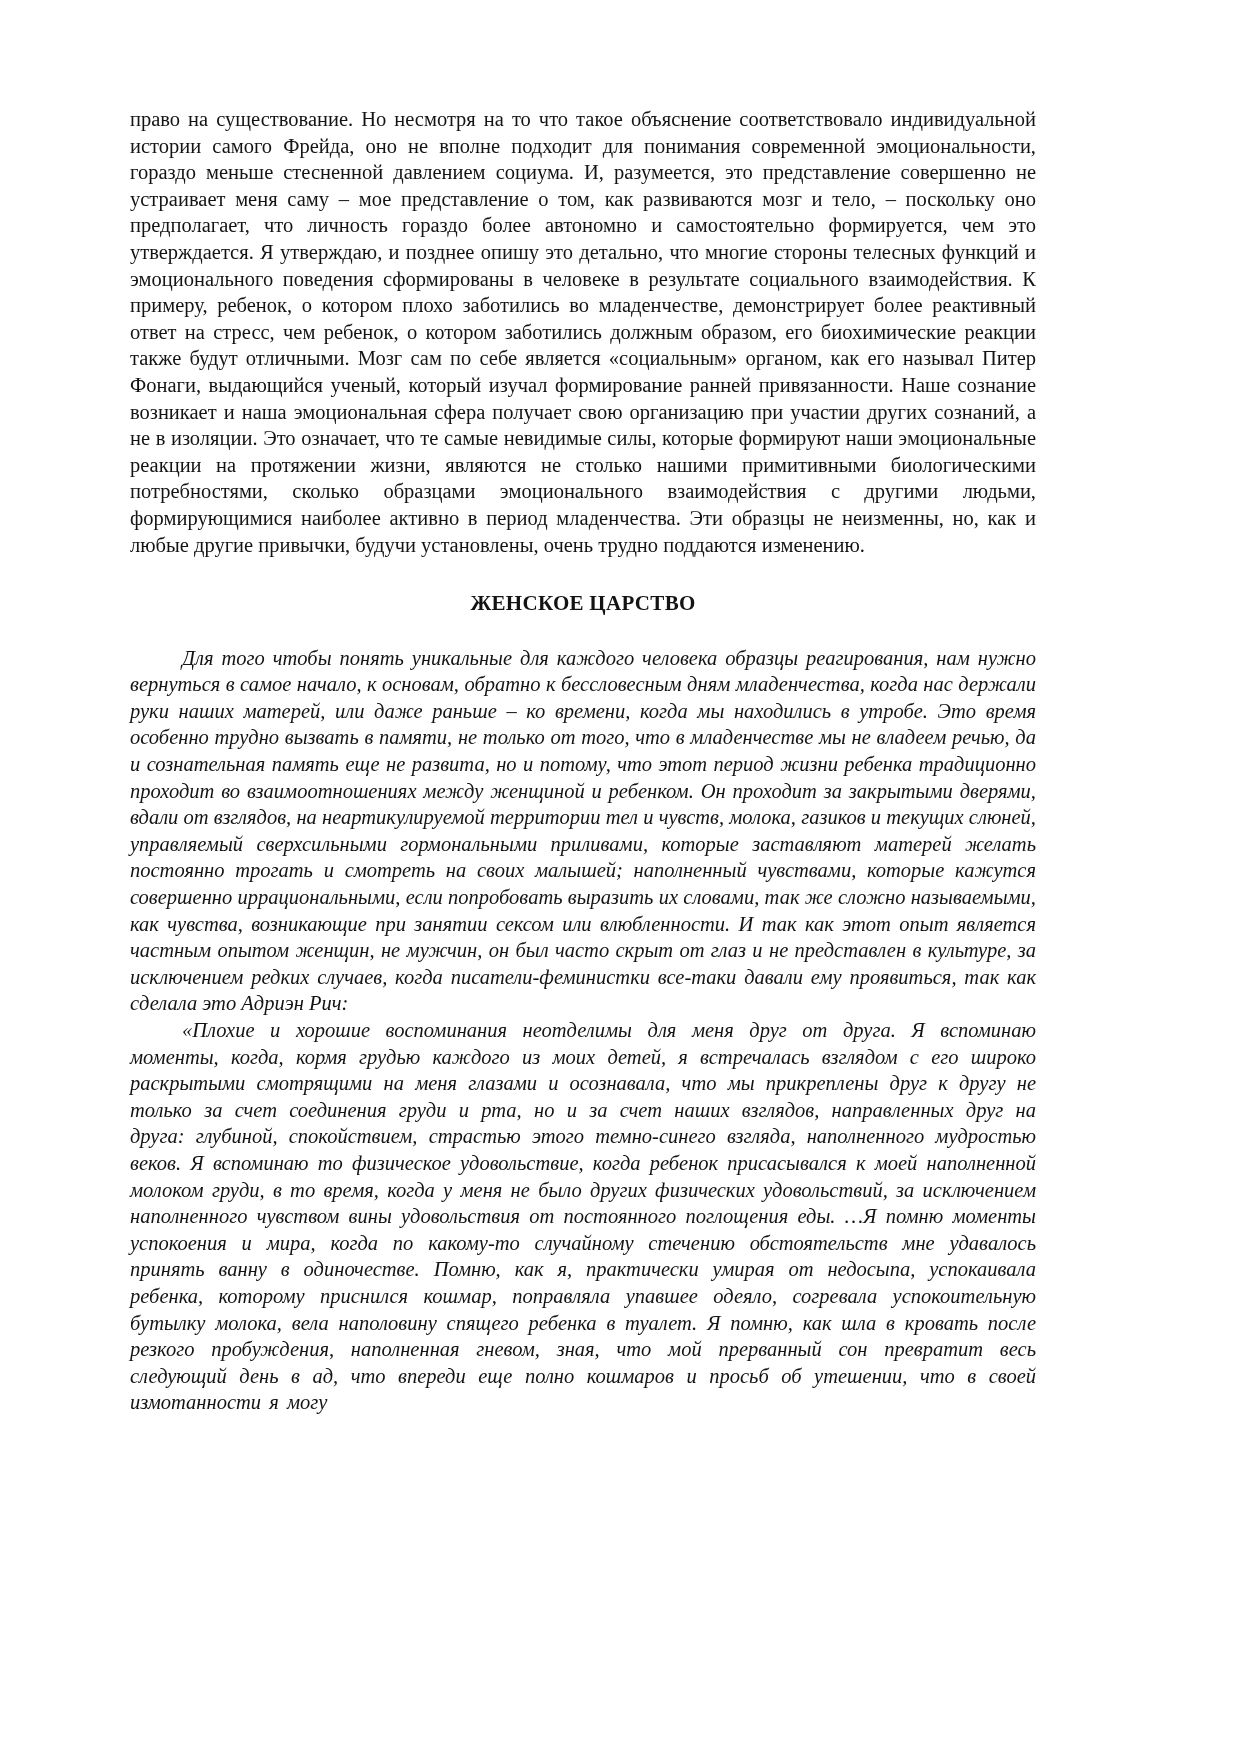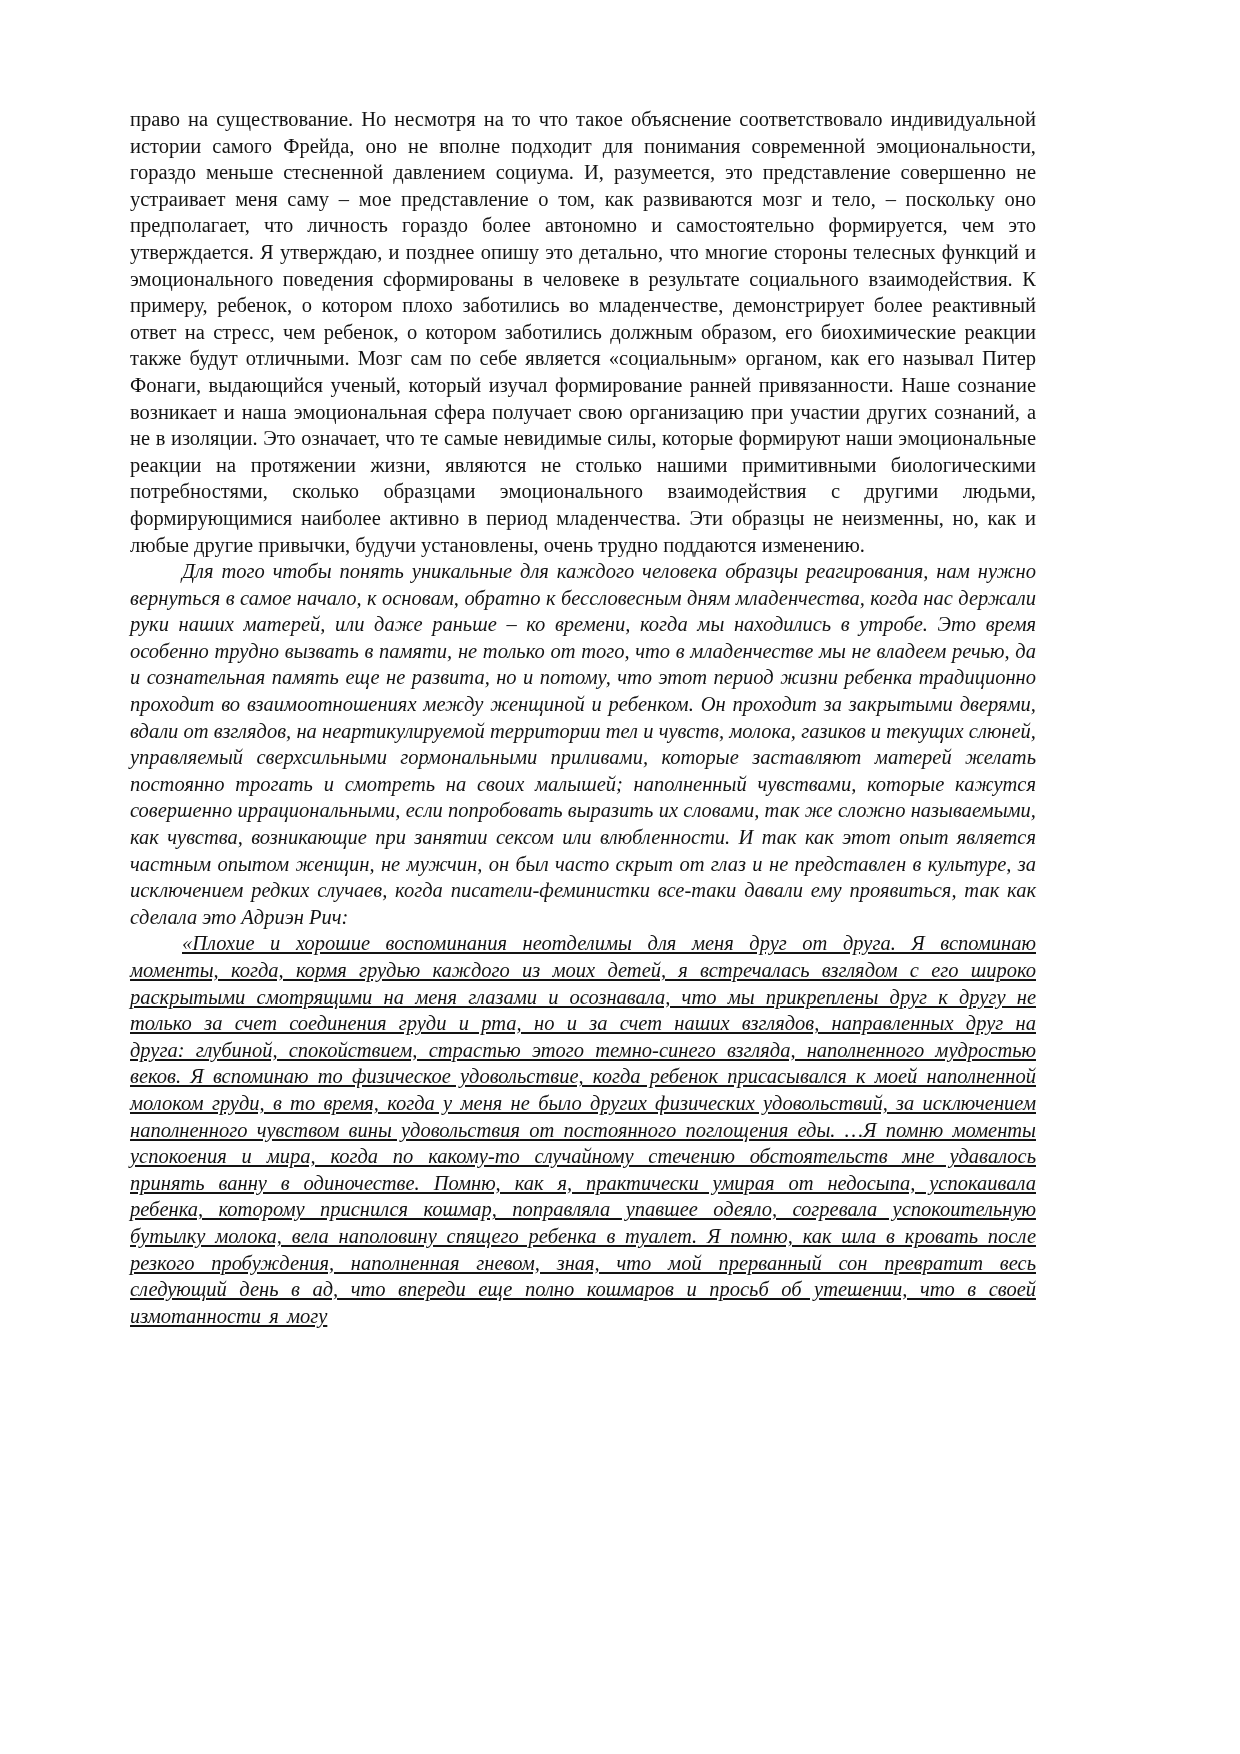--- a/index.html
+++ b/index.html
@@ -37,26 +37,26 @@
     font-size: 21px;
     font-weight: bold;
     text-align: center;
     margin: 32px 0 28px 0;
     letter-spacing: 0.3px;
   }
   .quote {
     font-style: italic;
     text-indent: 52px;
     word-spacing: 3px;
-    text-decoration: underline;
   }
 </style>
 </head>
 <body>
 
 <div class="page">
   <p class="p-body">право на существование. Но несмотря на то что такое объяснение соответствовало индивидуальной истории самого Фрейда, оно не вполне подходит для понимания современной эмоциональности, гораздо меньше стесненной давлением социума. И, разумеется, это представление совершенно не устраивает меня саму – мое представление о том, как развиваются мозг и тело, – поскольку оно предполагает, что личность гораздо более автономно и самостоятельно формируется, чем это утверждается. Я утверждаю, и позднее опишу это детально, что многие стороны телесных функций и эмоционального поведения сформированы в человеке в результате социального взаимодействия. К примеру, ребенок, о котором плохо заботились во младенчестве, демонстрирует более реактивный ответ на стресс, чем ребенок, о котором заботились должным образом, его биохимические реакции также будут отличными. Мозг сам по себе является «социальным» органом, как его называл Питер Фонаги, выдающийся ученый, который изучал формирование ранней привязанности. Наше сознание возникает и наша эмоциональная сфера получает свою организацию при участии других сознаний, а не в изоляции. Это означает, что те самые невидимые силы, которые формируют наши эмоциональные реакции на протяжении жизни, являются не столько нашими примитивными биологическими потребностями, сколько образцами эмоционального взаимодействия с другими людьми, формирующимися наиболее активно в период младенчества. Эти образцы не неизменны, но, как и любые другие привычки, будучи установлены, очень трудно поддаются изменению.</p>
 
+  <h2 class="heading">ЖЕНСКОЕ ЦАРСТВО</h2>
 
   <p class="p-indent">Для того чтобы понять уникальные для каждого человека образцы реагирования, нам нужно вернуться в самое начало, к основам, обратно к бессловесным дням младенчества, когда нас держали руки наших матерей, или даже раньше – ко времени, когда мы находились в утробе. Это время особенно трудно вызвать в памяти, не только от того, что в младенчестве мы не владеем речью, да и сознательная память еще не развита, но и потому, что этот период жизни ребенка традиционно проходит во взаимоотношениях между женщиной и ребенком. Он проходит за закрытыми дверями, вдали от взглядов, на неартикулируемой территории тел и чувств, молока, газиков и текущих слюней, управляемый сверхсильными гормональными приливами, которые заставляют матерей желать постоянно трогать и смотреть на своих малышей; наполненный чувствами, которые кажутся совершенно иррациональными, если попробовать выразить их словами, так же сложно называемыми, как чувства, возникающие при занятии сексом или влюбленности. И так как этот опыт является частным опытом женщин, не мужчин, он был часто скрыт от глаз и не представлен в культуре, за исключением редких случаев, когда писатели-феминистки все-таки давали ему проявиться, так как сделала это Адриэн Рич:</p>
 
   <p class="quote">«Плохие и хорошие воспоминания неотделимы для меня друг от друга. Я вспоминаю моменты, когда, кормя грудью каждого из моих детей, я встречалась взглядом с его широко раскрытыми смотрящими на меня глазами и осознавала, что мы прикреплены друг к другу не только за счет соединения груди и рта, но и за счет наших взглядов, направленных друг на друга: глубиной, спокойствием, страстью этого темно-синего взгляда, наполненного мудростью веков. Я вспоминаю то физическое удовольствие, когда ребенок присасывался к моей наполненной молоком груди, в то время, когда у меня не было других физических удовольствий, за исключением наполненного чувством вины удовольствия от постоянного поглощения еды. …Я помню моменты успокоения и мира, когда по какому-то случайному стечению обстоятельств мне удавалось принять ванну в одиночестве. Помню, как я, практически умирая от недосыпа, успокаивала ребенка, которому приснился кошмар, поправляла упавшее одеяло, согревала успокоительную бутылку молока, вела наполовину спящего ребенка в туалет. Я помню, как шла в кровать после резкого пробуждения, наполненная гневом, зная, что мой прерванный сон превратит весь следующий день в ад, что впереди еще полно кошмаров и просьб об утешении, что в своей измотанности я могу</p>
 </div>
 
 </body></html>

